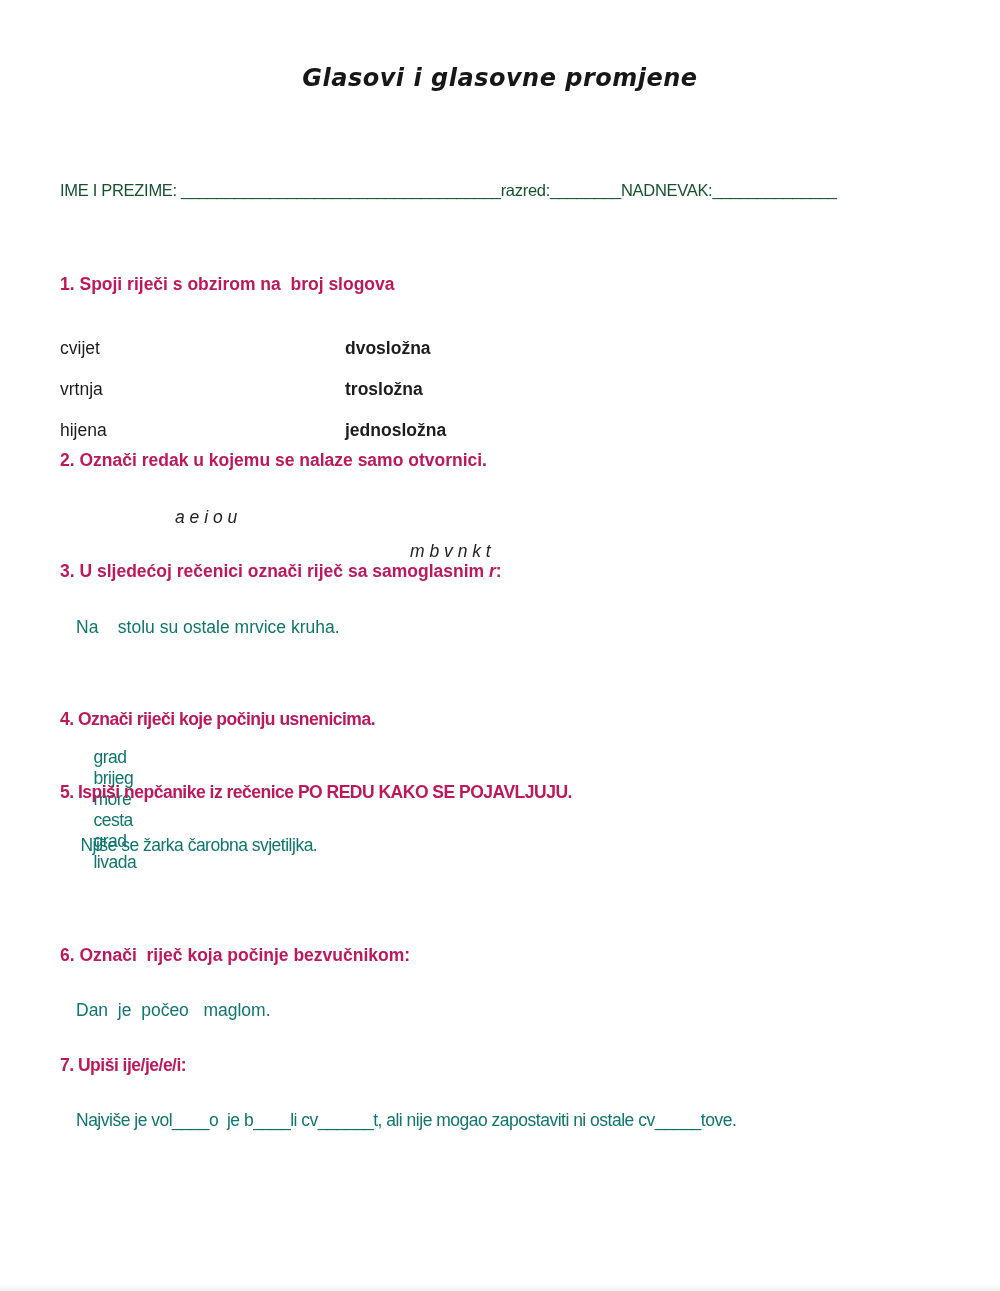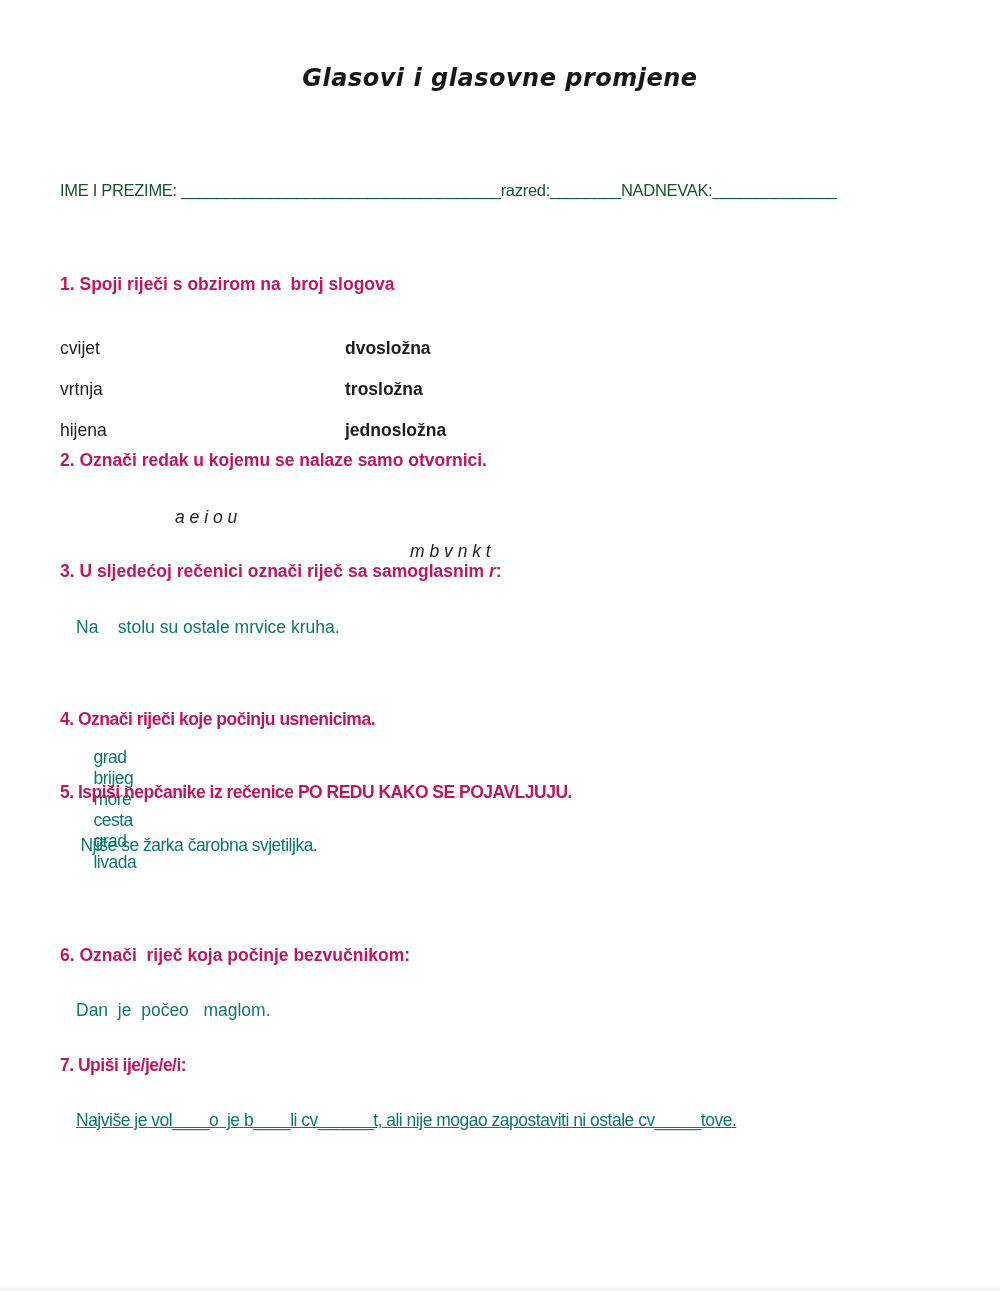--- a/index.html
+++ b/index.html
@@ -102,16 +102,16 @@
     <span>livada</span>
   </div>
 
   <div class="abs qh cond" style="top:782px;">5. Ispiši nepčanike iz rečenice PO REDU KAKO SE POJAVLJUJU.</div>
   <div class="abs body-text cond" style="top:835px;"> Njiše se žarka čarobna svjetiljka.</div>
 
   <div class="abs qh" style="top:945px;text-align:right;">6. Označi  riječ koja počinje bezvučnikom:</div>
   <div class="abs body-text" style="top:1000px;">Dan  je  počeo   maglom.</div>
 
   <div class="abs qh cond" style="top:1055px;">7. Upiši ije/je/e/i:</div>
-  <div class="abs body-text cond" style="top:1110px; width:900px;text-decoration:underline;">Najviše je vol____o  je b____li cv______t, ali nije mogao zapostaviti ni ostale cv_____tove.</div>
+  <div class="abs body-text cond" style="top:1110px; width:900px;">Najviše je vol____o  je b____li cv______t, ali nije mogao zapostaviti ni ostale cv_____tove.</div>
 
   <div class="bottom-edge"></div>
 </div>
 
 </body></html>

